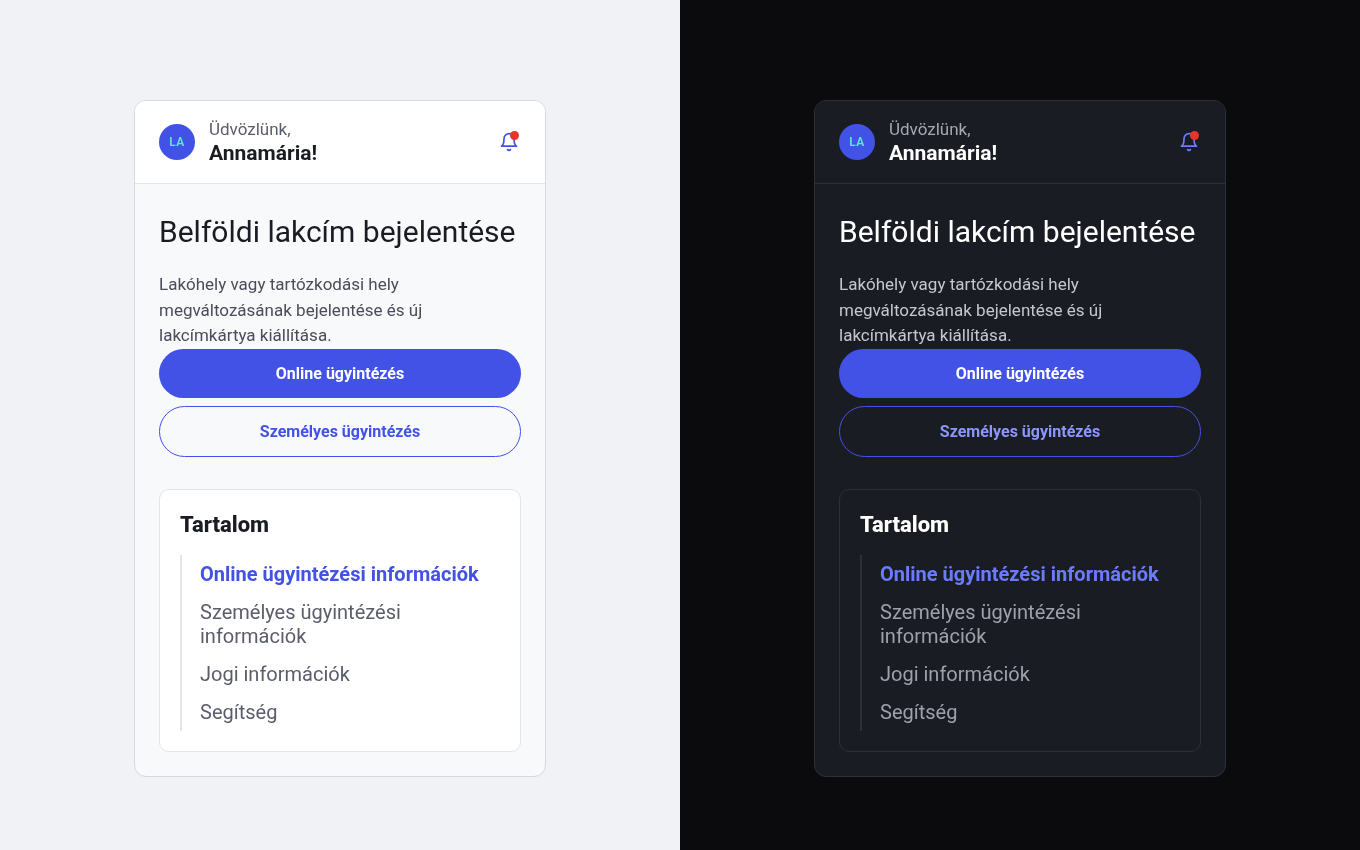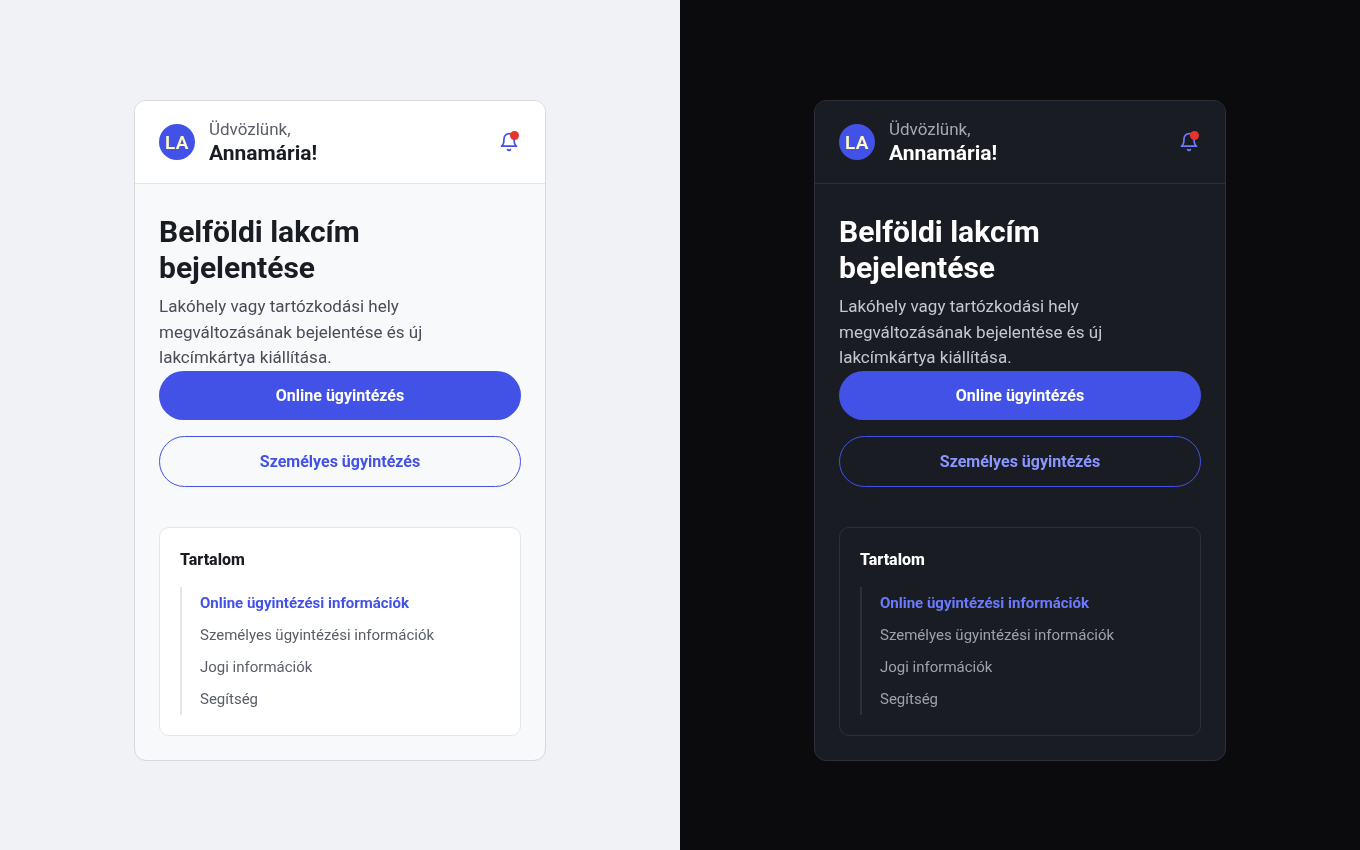--- a/index.html
+++ b/index.html
@@ -6,55 +6,55 @@
 body{display:flex;width:1360px;height:850px;overflow:hidden}
 .panel{width:680px;height:850px;padding:20px;display:flex;justify-content:center;align-items:flex-start;padding-top:100px}
 .light{background:#f1f2f5}
 .dark{background:#0b0b0d}
 .card{width:412px;border-radius:12px;overflow:hidden}
 .light .card{background:#f8f9fb;border:1px solid #d6d8de}
 .dark .card{background:#1a1c23;border:1px solid #2e3039}
 .header{display:flex;align-items:center;padding:18px 24px;gap:14px}
 .light .header{background:#fff;border-bottom:1px solid #e3e5ea}
 .dark .header{background:#1a1c23;border-bottom:1px solid #2e3039}
-.avatar{width:36px;height:36px;border-radius:50%;background:#4352e6;color:#fef9c3;display:flex;align-items:center;justify-content:center;font-weight:600;font-size:19px;letter-spacing:.5px}
+.avatar{width:36px;height:36px;border-radius:50%;background:#4352e6;color:#5eead4;display:flex;align-items:center;justify-content:center;font-weight:600;font-size:12px;letter-spacing:.5px}
 .greeting{flex:1}
 .welcome{font-size:17px}
 .light .welcome{color:#5a5e6b}
 .dark .welcome{color:#a5a8b3}
 .username{font-size:21px;font-weight:700;margin-top:2px}
 .light .username{color:#1a1c23}
 .dark .username{color:#fff}
 .bell{position:relative;width:24px;height:24px;display:flex;align-items:center;justify-content:center;cursor:pointer}
 .bell svg{width:20px;height:20px}
 .light .bell svg{stroke:#4352e6}
 .dark .bell svg{stroke:#6b7bff}
 .dot{position:absolute;top:1px;right:2px;width:9px;height:9px;background:#e5352b;border-radius:50%}
 .body{padding:30px 24px 24px}
-.title{font-size:30px;font-weight:700;line-height:1.2;margin-bottom:8px}
+.title{font-size:30px;font-weight:400;line-height:1.2;margin-bottom:22px}
 .light .title{color:#1a1c23}
 .dark .title{color:#fff}
 .desc{font-size:17px;line-height:1.5;}
 .light .desc{color:#4a4d58}
 .dark .desc{color:#c5c7d0}
-.btn{width:100%;padding:15px;border-radius:999px;font-size:16px;font-weight:700;cursor:pointer;border:none;margin-bottom:16px}
+.btn{width:100%;padding:15px;border-radius:999px;font-size:16px;font-weight:700;cursor:pointer;border:none;margin-bottom:8px}
 .btn-primary{background:#4352e6;color:#fff}
 .btn-secondary{background:transparent}
 .light .btn-secondary{border:1.5px solid #4352e6;color:#4352e6}
 .dark .btn-secondary{border:1.5px solid #4352e6;color:#8b97ff}
 .toc{border-radius:10px;padding:22px 20px 20px;margin-top:24px}
 .light .toc{background:#fff;border:1px solid #e3e5ea}
 .dark .toc{background:#1a1c23;border:1px solid #2e3039}
-.toc-title{font-size:16px;font-weight:800;margin-bottom:18px}
+.toc-title{font-size:22px;font-weight:800;margin-bottom:18px}
 .light .toc-title{color:#1a1c23}
 .dark .toc-title{color:#fff}
 .toc-list{padding-left:18px}
 .light .toc-list{border-left:2px solid #e3e5ea}
 .dark .toc-list{border-left:2px solid #2e3039}
-.toc-item{font-size:15px;padding:7px 0;cursor:pointer}
+.toc-item{font-size:20px;padding:7px 0;cursor:pointer}
 .toc-item.active{font-weight:700}
 .light .toc-item.active{color:#4352e6}
 .dark .toc-item.active{color:#6b7bff}
 .light .toc-item:not(.active){color:#5a5e6b}
 .dark .toc-item:not(.active){color:#9ea1ad}
 </style>
 </head>
 <body>
 
 <div class="panel light">

